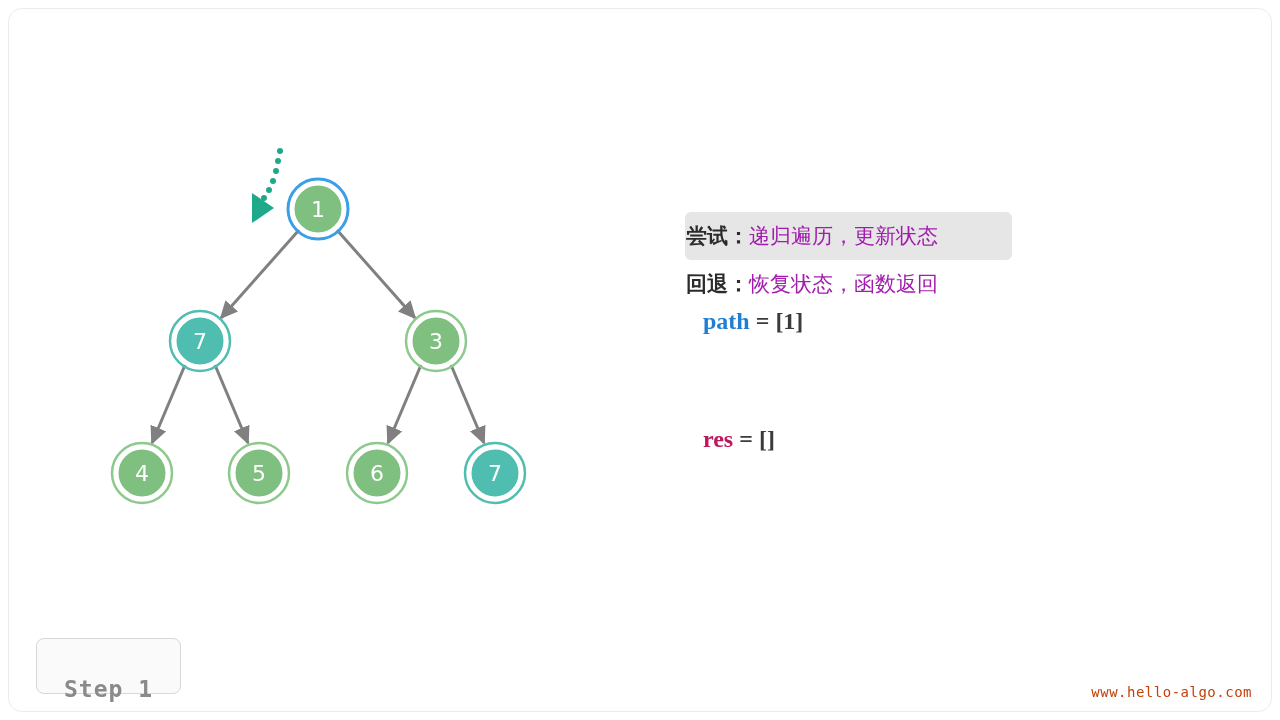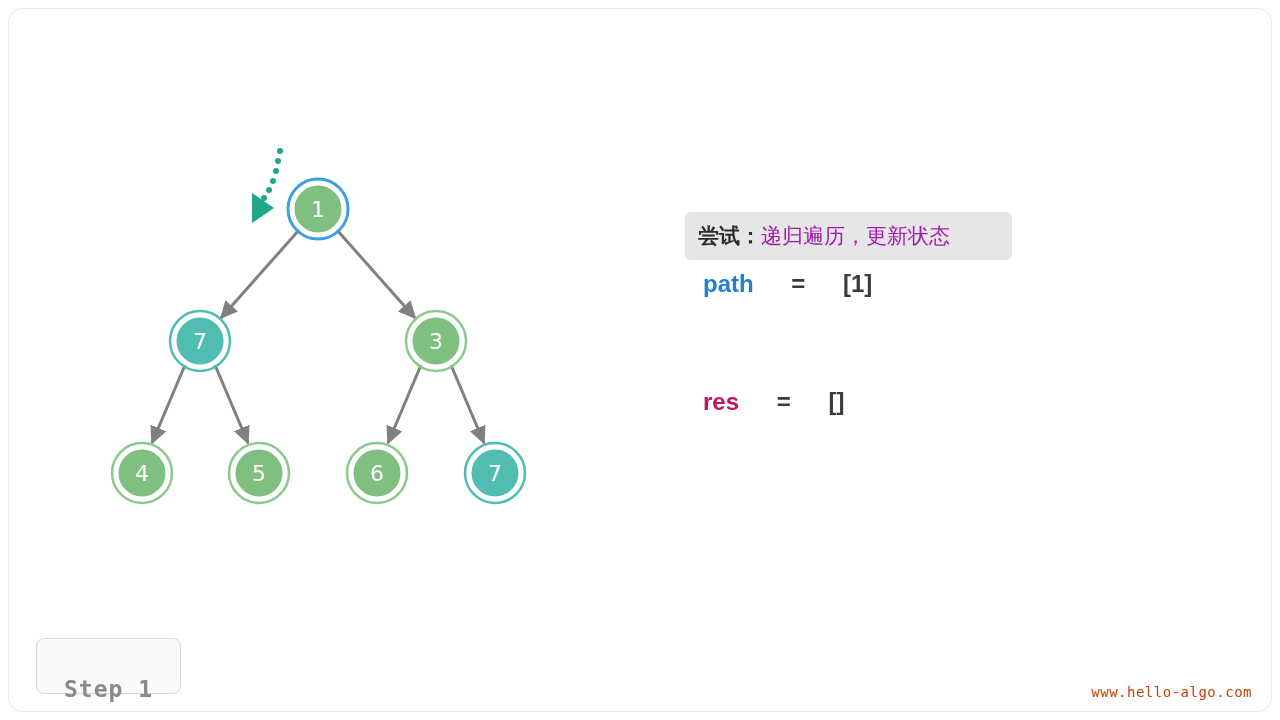--- a/index.html
+++ b/index.html
@@ -43,21 +43,21 @@
   #info-panel {
     position: absolute;
     left: 685px;
     top: 212px;
     width: 420px;
   }
   .info-row {
     height: 48px;
     display: flex;
     align-items: center;
-    padding: 0 13px;
+    padding: 0 1px;
     box-sizing: border-box;
     font-family: "DejaVu Sans", sans-serif;
     font-size: 21px;
     color: #333333;
     white-space: nowrap;
   }
   .info-row.highlight {
     width: 327px;
     background: #e6e6e6;
     border-radius: 6px;
@@ -66,27 +66,26 @@
     font-weight: bold;
     color: #2b2b2b;
   }
   .info-val {
     color: #a21caf;
   }
 
   .code-row {
     height: 48px;
     display: flex;
-    align-items: center;
+    align-items: flex-start;
     padding: 0 18px;
     box-sizing: border-box;
-    font-family: Liberation Sans, sans-serif;
+    font-family: Liberation Serif, serif;
     font-size: 24px;
     white-space: pre;
-    gap: 31px;
   }
   .var-path {
     color: #1f7fd4;
     font-weight: bold;
   }
   .var-res {
     color: #be185d;
     font-weight: bold;
   }
   .code-eq {
@@ -216,20 +215,24 @@
     </g>
   </svg>
 
   <div id="info-panel">
 
     <div class="info-row highlight">
       <span class="info-key">尝试：</span>
       <span class="info-val">递归遍历，更新状态</span>
     </div>
 
+    <div class="info-row">
+      <span class="info-key">回退：</span>
+      <span class="info-val">恢复状态，函数返回</span>
+    </div>
 
     <div class="code-row">
       <span class="var-path">path</span>
       <span class="code-eq"> = </span>
       <span class="code-val">[1]</span>
     </div>
 
     <div class="spacer-row"></div>
 
     <div class="code-row">

